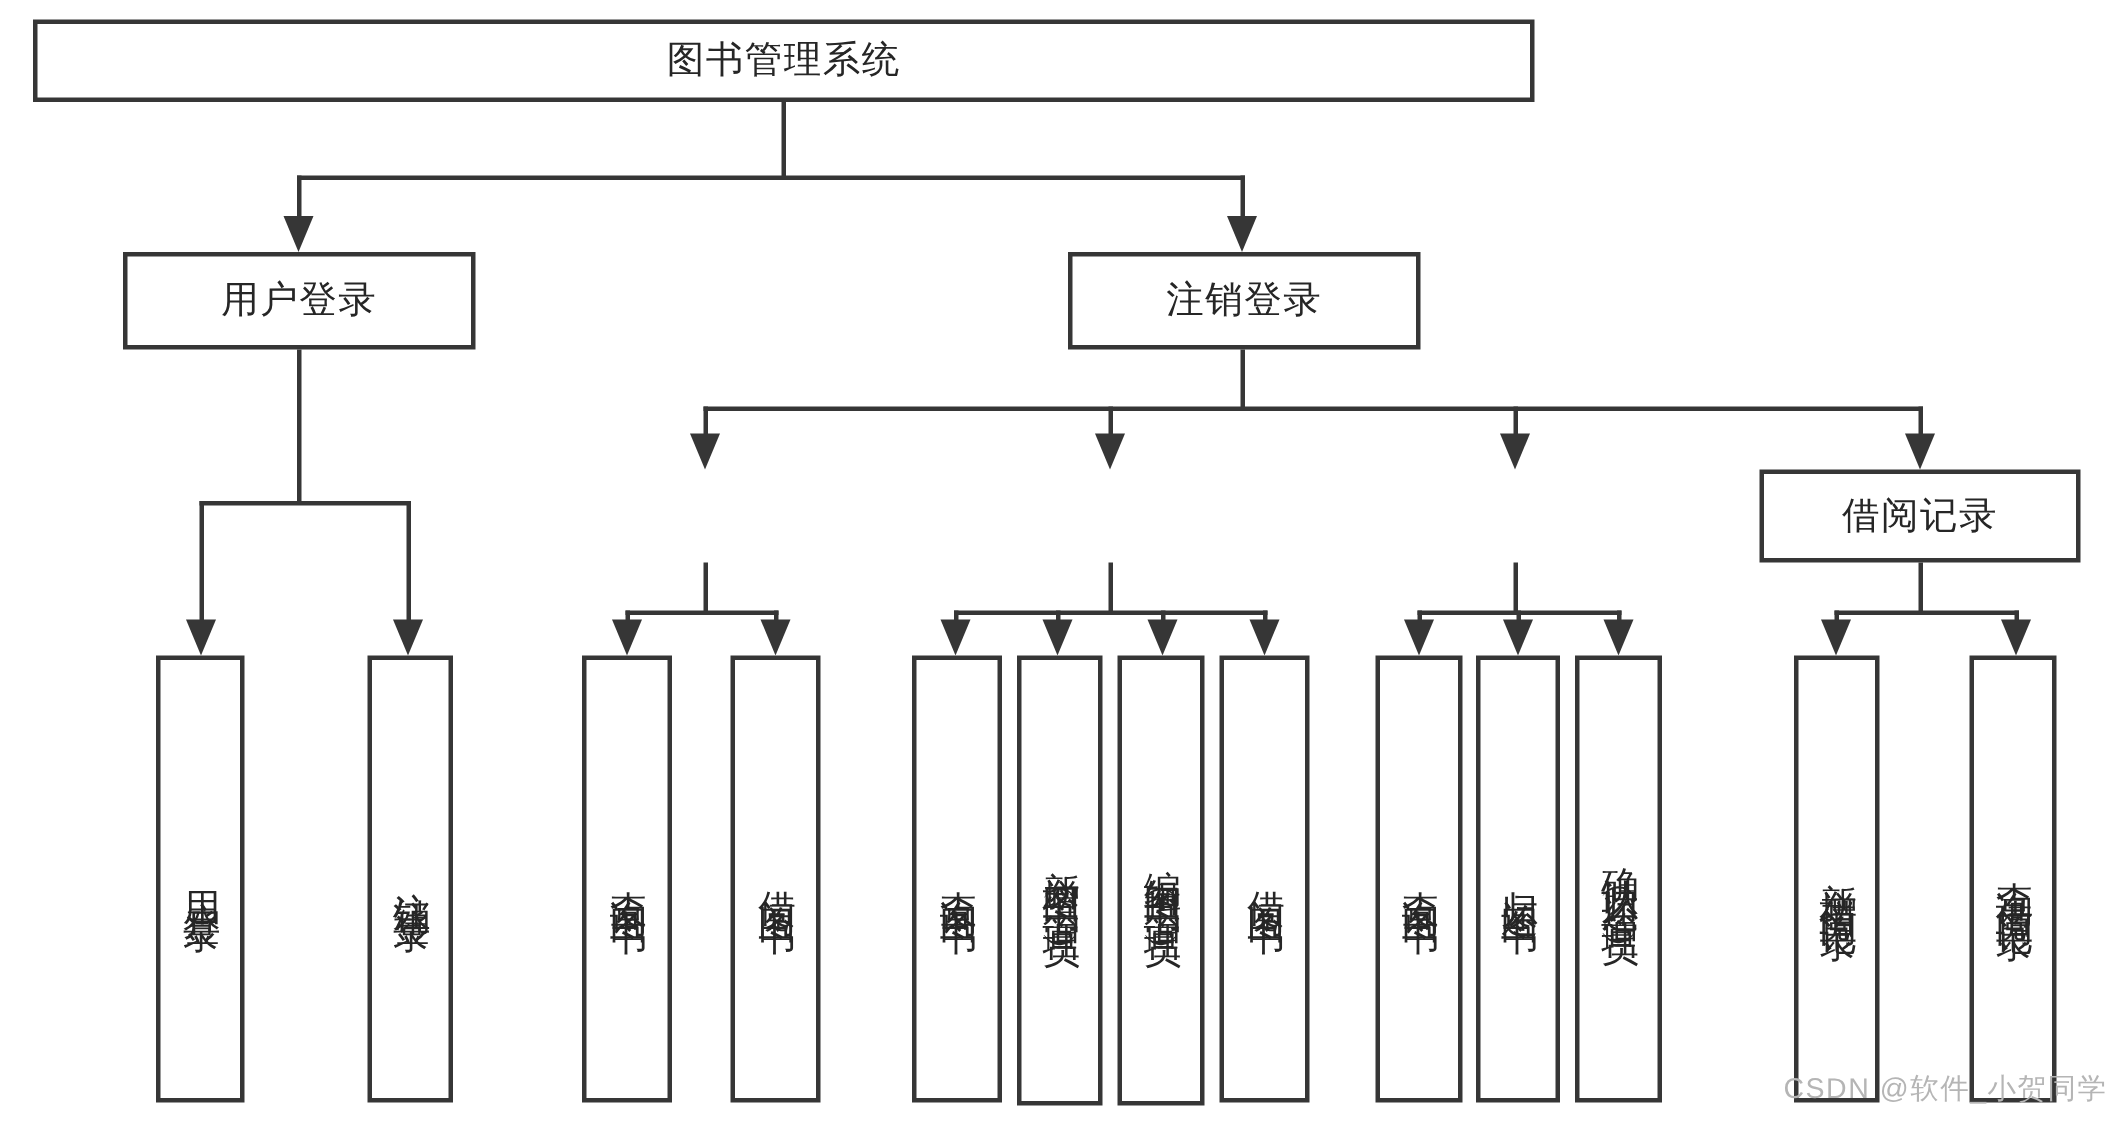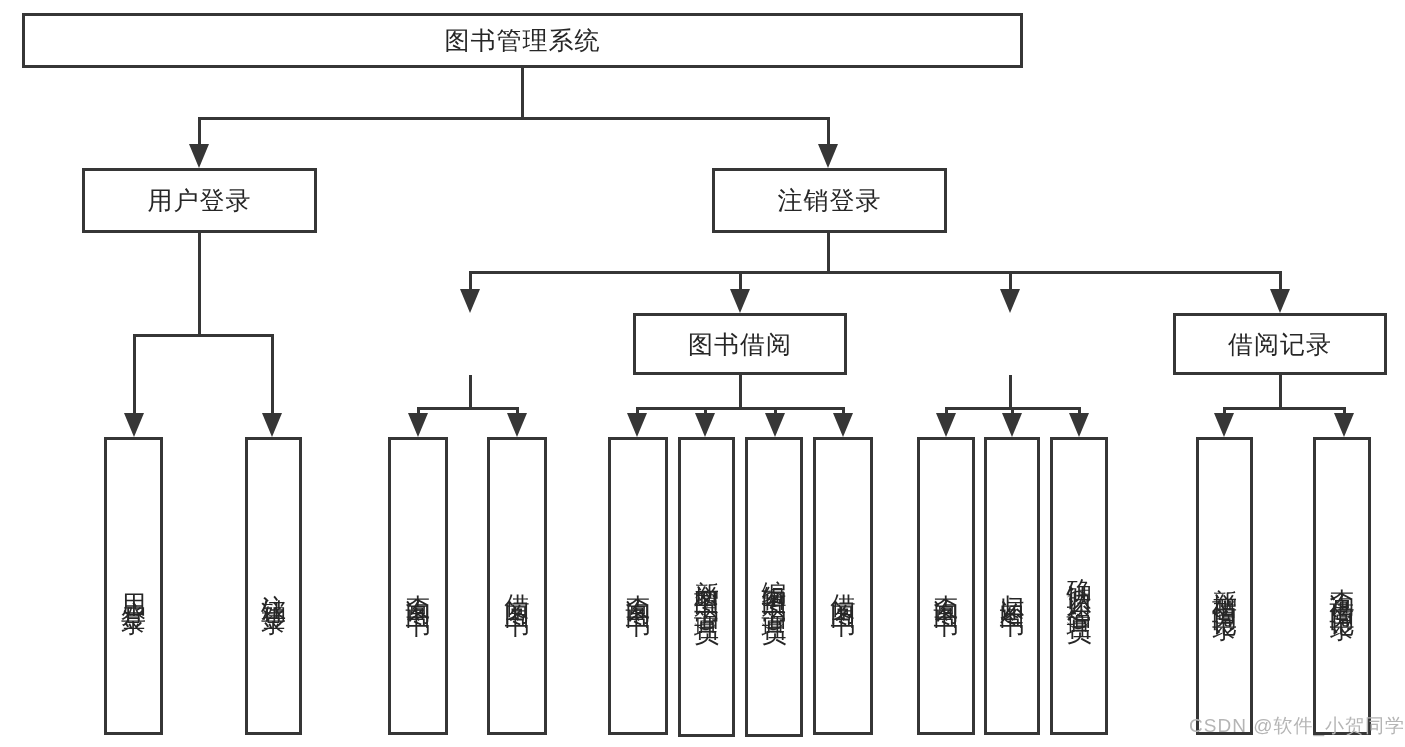--- a/index.html
+++ b/index.html
@@ -59,23 +59,20 @@
     <span>图书管理系统</span>
   </div>
 
   <div class="box h" style="left:82px;top:168px;width:235px;height:65px;">
     <span>用户登录</span>
   </div>
   <div class="box h" style="left:712px;top:168px;width:235px;height:65px;">
     <span>注销登录</span>
   </div>
 
-  <div class="box h" style="left:633px;top:313px;width:214px;height:62px;">
-    <span>图书借阅</span>
-  </div>
   <div class="box h" style="left:1173px;top:313px;width:214px;height:62px;">
     <span>借阅记录</span>
   </div>
 
   <div class="box v" style="left:104px;top:437px;width:59px;height:298px;">
     <span>用户登录</span>
   </div>
   <div class="box v" style="left:245px;top:437px;width:57px;height:298px;">
     <span>注销登录</span>
   </div>

